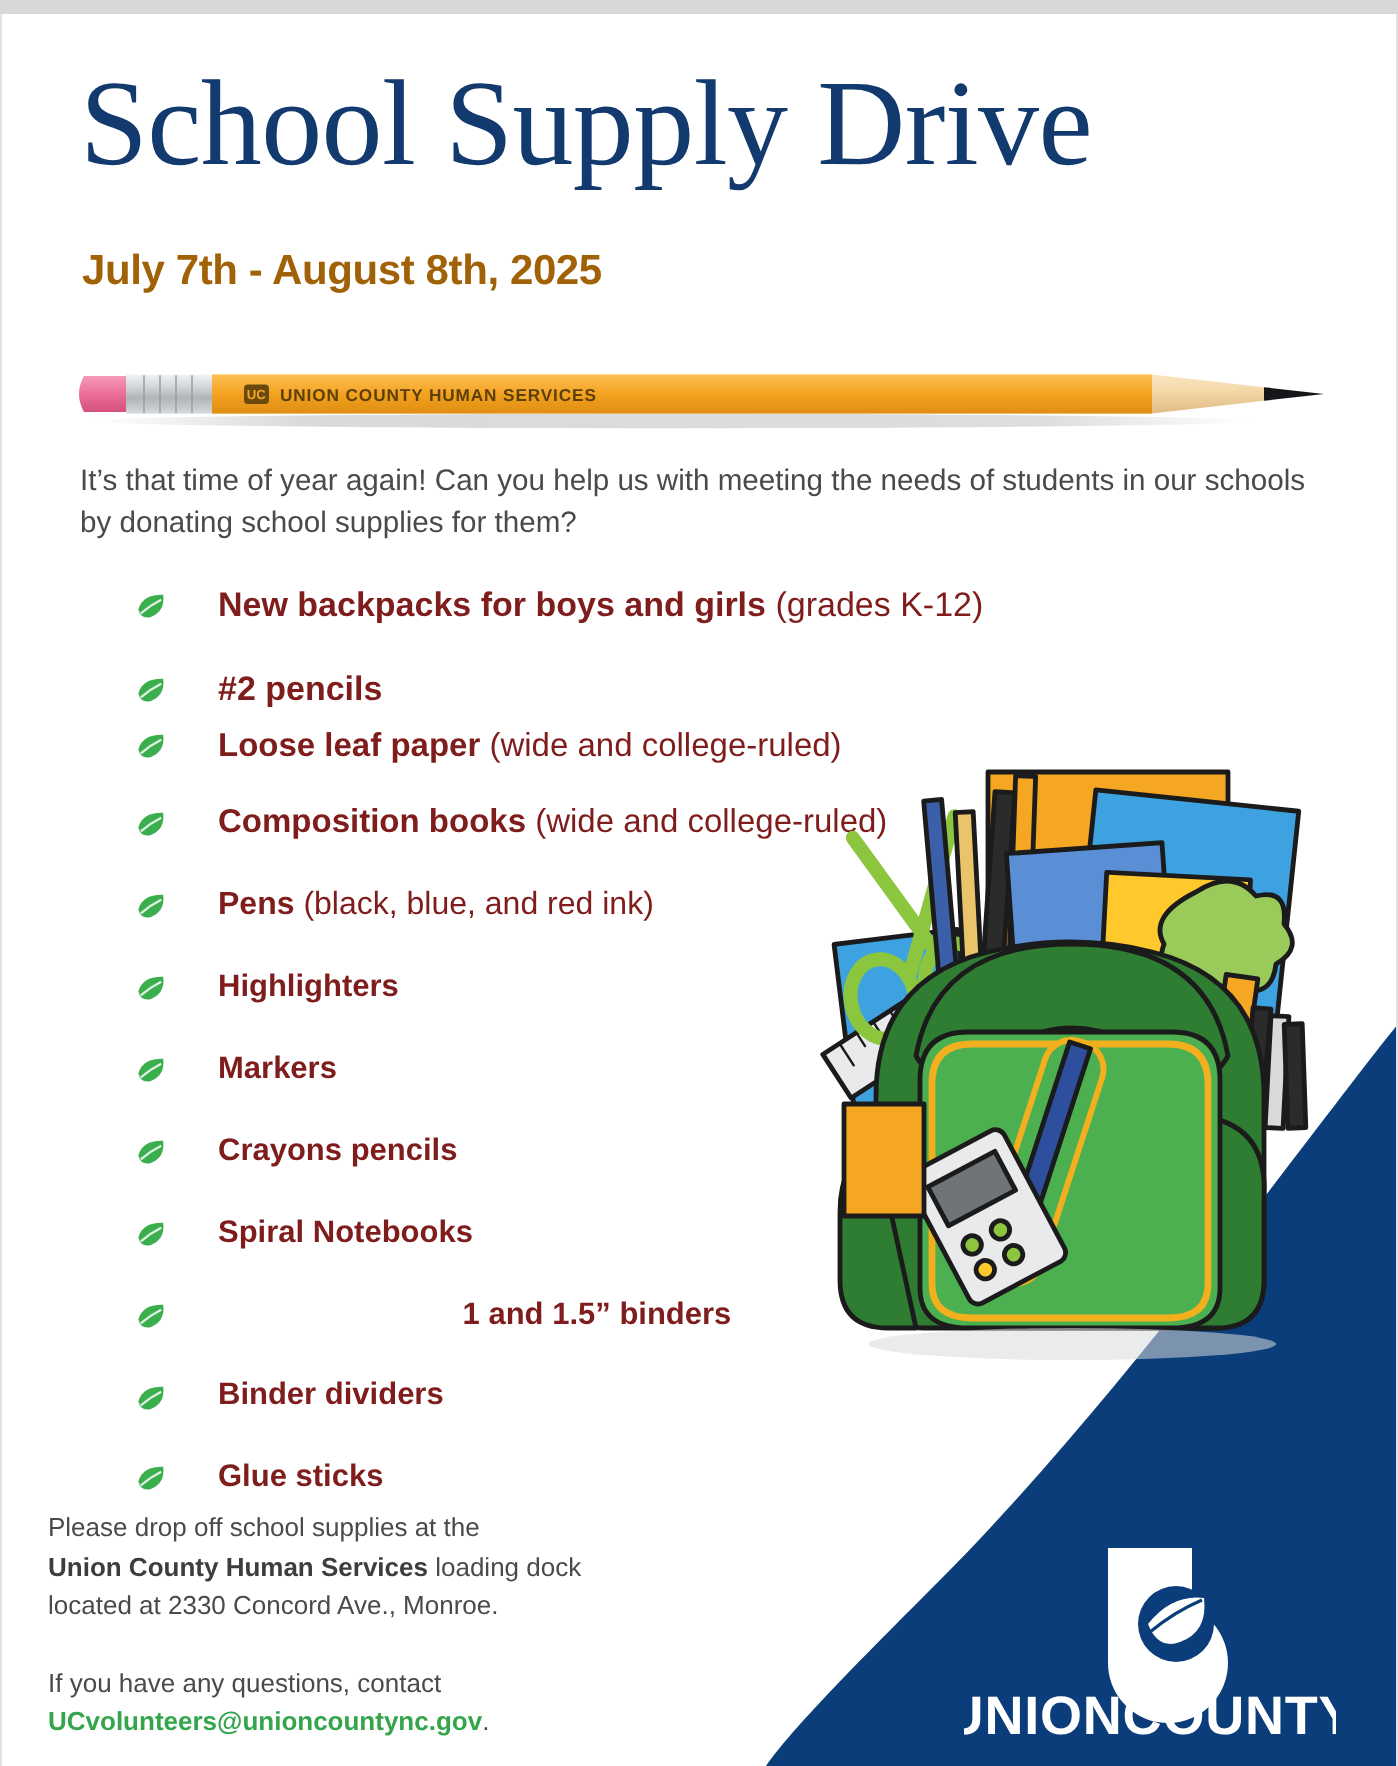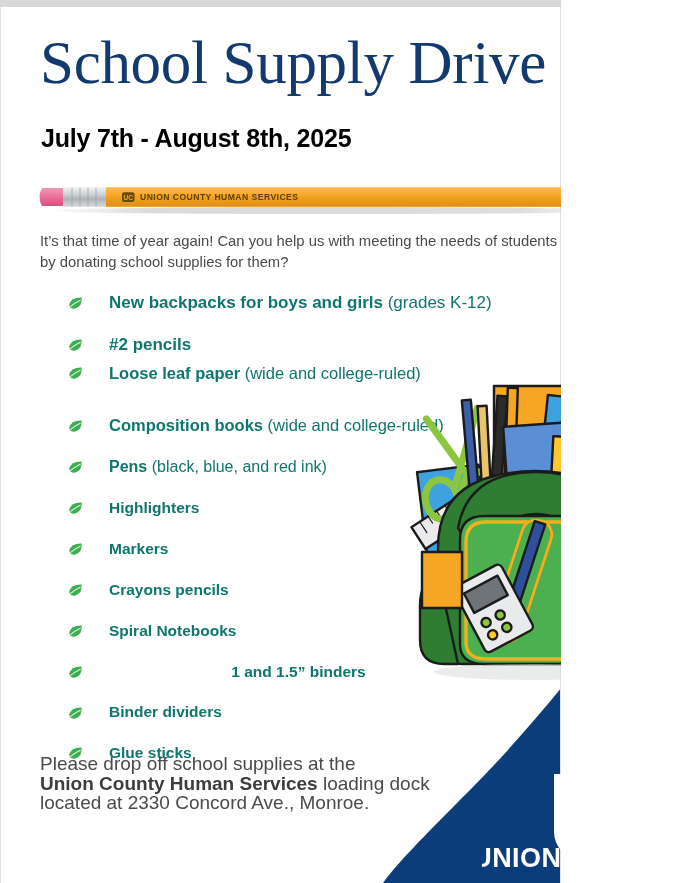--- a/index.html
+++ b/index.html
@@ -2,21 +2,21 @@
 <html><head>
 <meta charset="utf-8">
 <style>
   html, body {
     margin: 0;
     padding: 0;
     background: #ffffff;
   }
   #flyer {
     position: relative;
-    width: 561px;
+    width: 699px;
     height: 883px;
     background: #ffffff;
     overflow: hidden;
     font-family: "Liberation Sans", sans-serif;
     box-sizing: border-box;
   }
   
   .top-band {
     position: absolute;
     left: 0; top: 0;
@@ -51,23 +51,23 @@
     font-family: "Liberation Serif", serif;
     font-size: 61px;
     line-height: 68px;
     color: #123a6e;
     letter-spacing: -0.3px;
     white-space: nowrap;
   }
   .subtitle {
     position: absolute;
     left: 41px; top: 124px;
-    font-size: 25px;
+    font-size: 21px;
     font-weight: bold;
-    color: #000000;
+    color: #a16207;
     letter-spacing: -0.2px;
     white-space: nowrap;
   }
 
   
   .pencil {
     position: absolute;
     left: 36px; top: 176px;
     width: 626px; height: 42px;
   }
@@ -86,21 +86,21 @@
   .supply-list {
     position: absolute;
     left: 68px; top: 292px;
     width: 420px;
     margin: 0; padding: 0;
     list-style: none;
   }
   .supply-item {
     position: relative;
     padding-left: 41px;
-    color: #0f766e;
+    color: #7f1d1d;
     white-space: nowrap;
   }
   .leaf-bullet {
     position: absolute;
     left: 0; top: 50%;
     transform: translateY(-50%);
     width: 15px; height: 13px;
   }
   .item-label { font-weight: bold; }
   .item-note  { font-weight: normal; }
@@ -108,23 +108,23 @@
   
   .backpack {
     position: absolute;
     left: 402px; top: 372px;
     width: 266px; height: 312px;
   }
 
   
   .footer-block {
     position: absolute;
-    left: 40px; top: 754px;
+    left: 24px; top: 754px;
     width: 400px;
-    font-size: 19px;
+    font-size: 13px;
     line-height: 19.5px;
     color: #4a4a4a;
   }
   .footer-block .strong { font-weight: bold; color: #3d3d3d; }
   .footer-para2 { margin-top: 19px; }
   .email {
     font-weight: bold;
     color: #34a54b;
   }
 
@@ -210,21 +210,21 @@
 
   <ul class="supply-list" id="supply-list">
       <li class="supply-item" style="font-size: 17px; line-height: 21.6px; margin-bottom: 20.72px;"><svg class="leaf-bullet" viewBox="0 0 15 13">
           <path d="M1.2 8.2 Q3.2 0.6 13.6 0.9 Q14.6 9.4 7.2 12.1 Q2.2 12.9 1.2 8.2 Z" fill="#3bae4d"></path>
           <path d="M2.4 10.2 Q7 6.2 12.6 3.4" fill="none" stroke="#ffffff" stroke-width="1.1" opacity="0.85"></path>
         </svg><span class="item-label">New backpacks for boys and girls</span><span class="item-note"> (grades K-12)</span></li>
       <li class="supply-item" style="font-size: 17px; line-height: 21.6px; margin-bottom: 7px;"><svg class="leaf-bullet" viewBox="0 0 15 13">
           <path d="M1.2 8.2 Q3.2 0.6 13.6 0.9 Q14.6 9.4 7.2 12.1 Q2.2 12.9 1.2 8.2 Z" fill="#3bae4d"></path>
           <path d="M2.4 10.2 Q7 6.2 12.6 3.4" fill="none" stroke="#ffffff" stroke-width="1.1" opacity="0.85"></path>
         </svg><span class="item-label">#2 pencils</span><span class="item-note"></span></li>
-      <li class="supply-item" style="font-size: 16.5px; line-height: 21.1px; margin-bottom: 31px;"><svg class="leaf-bullet" viewBox="0 0 15 13">
+      <li class="supply-item" style="font-size: 16.5px; line-height: 21.1px; margin-bottom: 17px;"><svg class="leaf-bullet" viewBox="0 0 15 13">
           <path d="M1.2 8.2 Q3.2 0.6 13.6 0.9 Q14.6 9.4 7.2 12.1 Q2.2 12.9 1.2 8.2 Z" fill="#3bae4d"></path>
           <path d="M2.4 10.2 Q7 6.2 12.6 3.4" fill="none" stroke="#ffffff" stroke-width="1.1" opacity="0.85"></path>
         </svg><span class="item-label">Loose leaf paper</span><span class="item-note"> (wide and college-ruled)</span></li>
       <li class="supply-item" style="font-size: 16.5px; line-height: 21.1px; margin-bottom: 20.74px;"><svg class="leaf-bullet" viewBox="0 0 15 13">
           <path d="M1.2 8.2 Q3.2 0.6 13.6 0.9 Q14.6 9.4 7.2 12.1 Q2.2 12.9 1.2 8.2 Z" fill="#3bae4d"></path>
           <path d="M2.4 10.2 Q7 6.2 12.6 3.4" fill="none" stroke="#ffffff" stroke-width="1.1" opacity="0.85"></path>
         </svg><span class="item-label">Composition books</span><span class="item-note"> (wide and college-ruled)</span></li>
       <li class="supply-item" style="font-size: 16px; line-height: 20.6px; margin-bottom: 20.76px;"><svg class="leaf-bullet" viewBox="0 0 15 13">
           <path d="M1.2 8.2 Q3.2 0.6 13.6 0.9 Q14.6 9.4 7.2 12.1 Q2.2 12.9 1.2 8.2 Z" fill="#3bae4d"></path>
           <path d="M2.4 10.2 Q7 6.2 12.6 3.4" fill="none" stroke="#ffffff" stroke-width="1.1" opacity="0.85"></path>
@@ -337,20 +337,24 @@
     </g>
     <ellipse cx="134" cy="300" rx="102" ry="8" fill="#d9dadb" opacity="0.55"></ellipse>
   </svg>
 
   <div class="footer-block">
     <div>
       <span>Please drop off school supplies at the</span><br>
       <span class="strong">Union County Human Services</span><span> loading dock</span><br>
       <span>located at 2330 Concord Ave., Monroe.</span>
     </div>
+    <div class="footer-para2">
+      <span>If you have any questions, contact</span><br>
+      <span class="email">UCvolunteers@unioncountync.gov</span><span>.</span>
+    </div>
   </div>
 
   <svg class="uc-logo" viewBox="0 0 186 102">
     <g>
       <path d="M72 2 h42 v30 a30 30 0 1 1 -42 27 z" fill="#ffffff"></path>
       <circle cx="106" cy="40" r="19" fill="#0b3d7a"></circle>
       <path d="M92 40 q12 -15 28 -13 q2 17 -12 22 q-11 4 -16 -9 z" fill="#ffffff"></path>
       <path d="M93 44 q12 -10 26 -16" fill="none" stroke="#0b3d7a" stroke-width="1.6"></path>
     </g>
     <text x="93" y="95" font-family="Liberation Sans, sans-serif" font-size="27" font-weight="bold" letter-spacing="0.4" fill="#ffffff" text-anchor="middle">UNIONCOUNTY</text>

